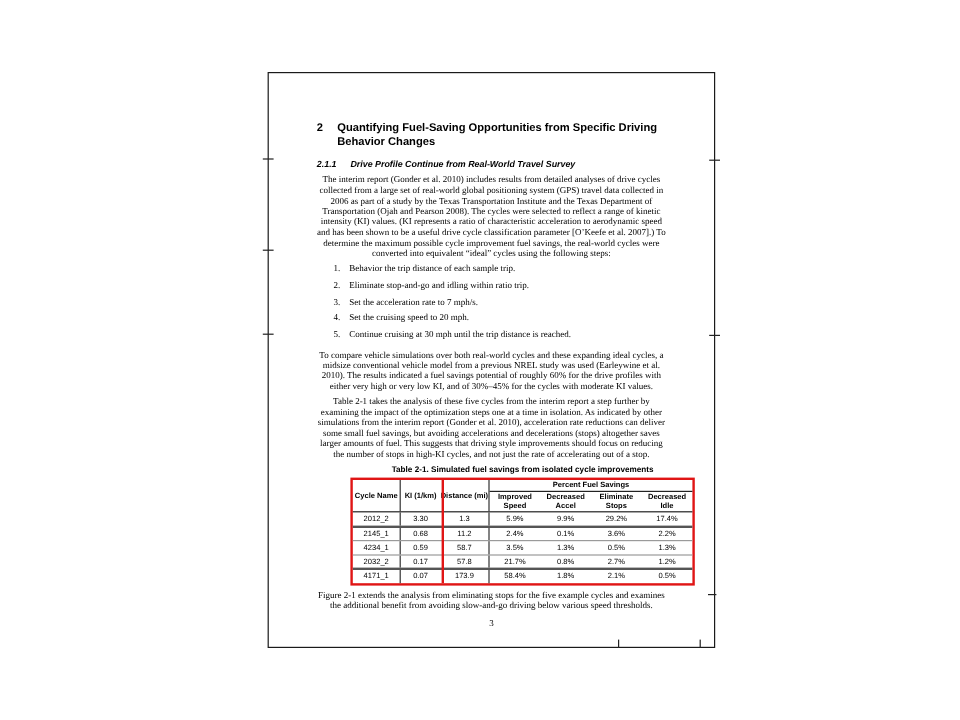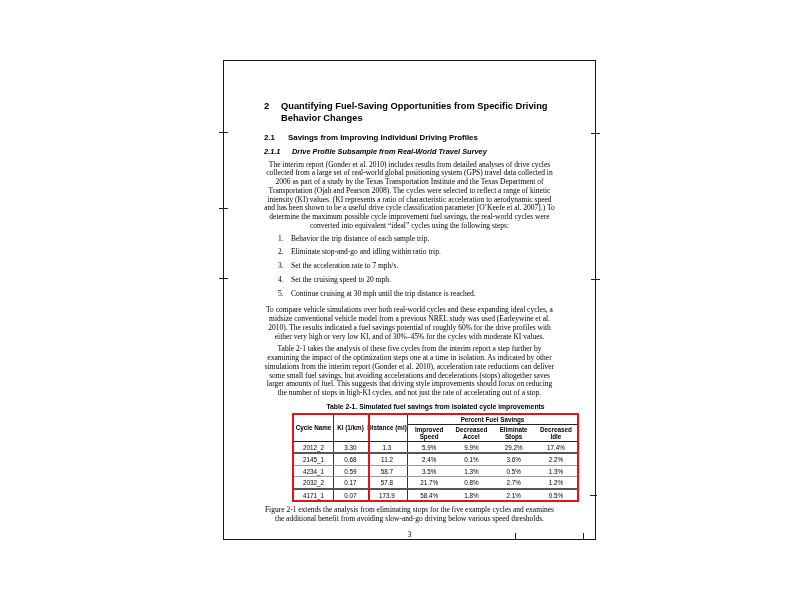--- a/index.html
+++ b/index.html
@@ -70,28 +70,24 @@
     <div class="tick-v" style="left:291px;bottom:-1px;"></div>
     <div class="tick-v" style="left:359px;bottom:-1px;"></div>
 
     <div class="content">
 
       <div class="h2head">
         <span class="hnum">2</span>
         <span class="htext">Quantifying Fuel-Saving Opportunities from Specific Driving Behavior Changes</span>
       </div>
 
-      <div class="h3head">
-        <span class="hnum">2.1</span>
-        <span class="htext">Savings from Improving Individual Driving Profiles</span>
-      </div>
 
       <div class="h4head">
         <span class="hnum">2.1.1</span>
-        <span class="htext">Drive Profile Subsample from Real-World Travel Survey</span>
+        <span class="htext">Drive Profile Continue from Real-World Travel Survey</span>
       </div>
 
       <p class="para">The interim report (Gonder et al. 2010) includes results from detailed analyses of drive cycles collected from a large set of real-world global positioning system (GPS) travel data collected in 2006 as part of a study by the Texas Transportation Institute and the Texas Department of Transportation (Ojah and Pearson 2008). The cycles were selected to reflect a range of kinetic intensity (KI) values. (KI represents a ratio of characteristic acceleration to aerodynamic speed and has been shown to be a useful drive cycle classification parameter [O’Keefe et al. 2007].) To determine the maximum possible cycle improvement fuel savings, the real-world cycles were converted into equivalent “ideal” cycles using the following steps:</p>
 
       <div class="numlist">
         <div class="numitem">
           <span class="mk">1.</span>
           <span>Behavior the trip distance of each sample trip.</span>
         </div>
         <div class="numitem">

